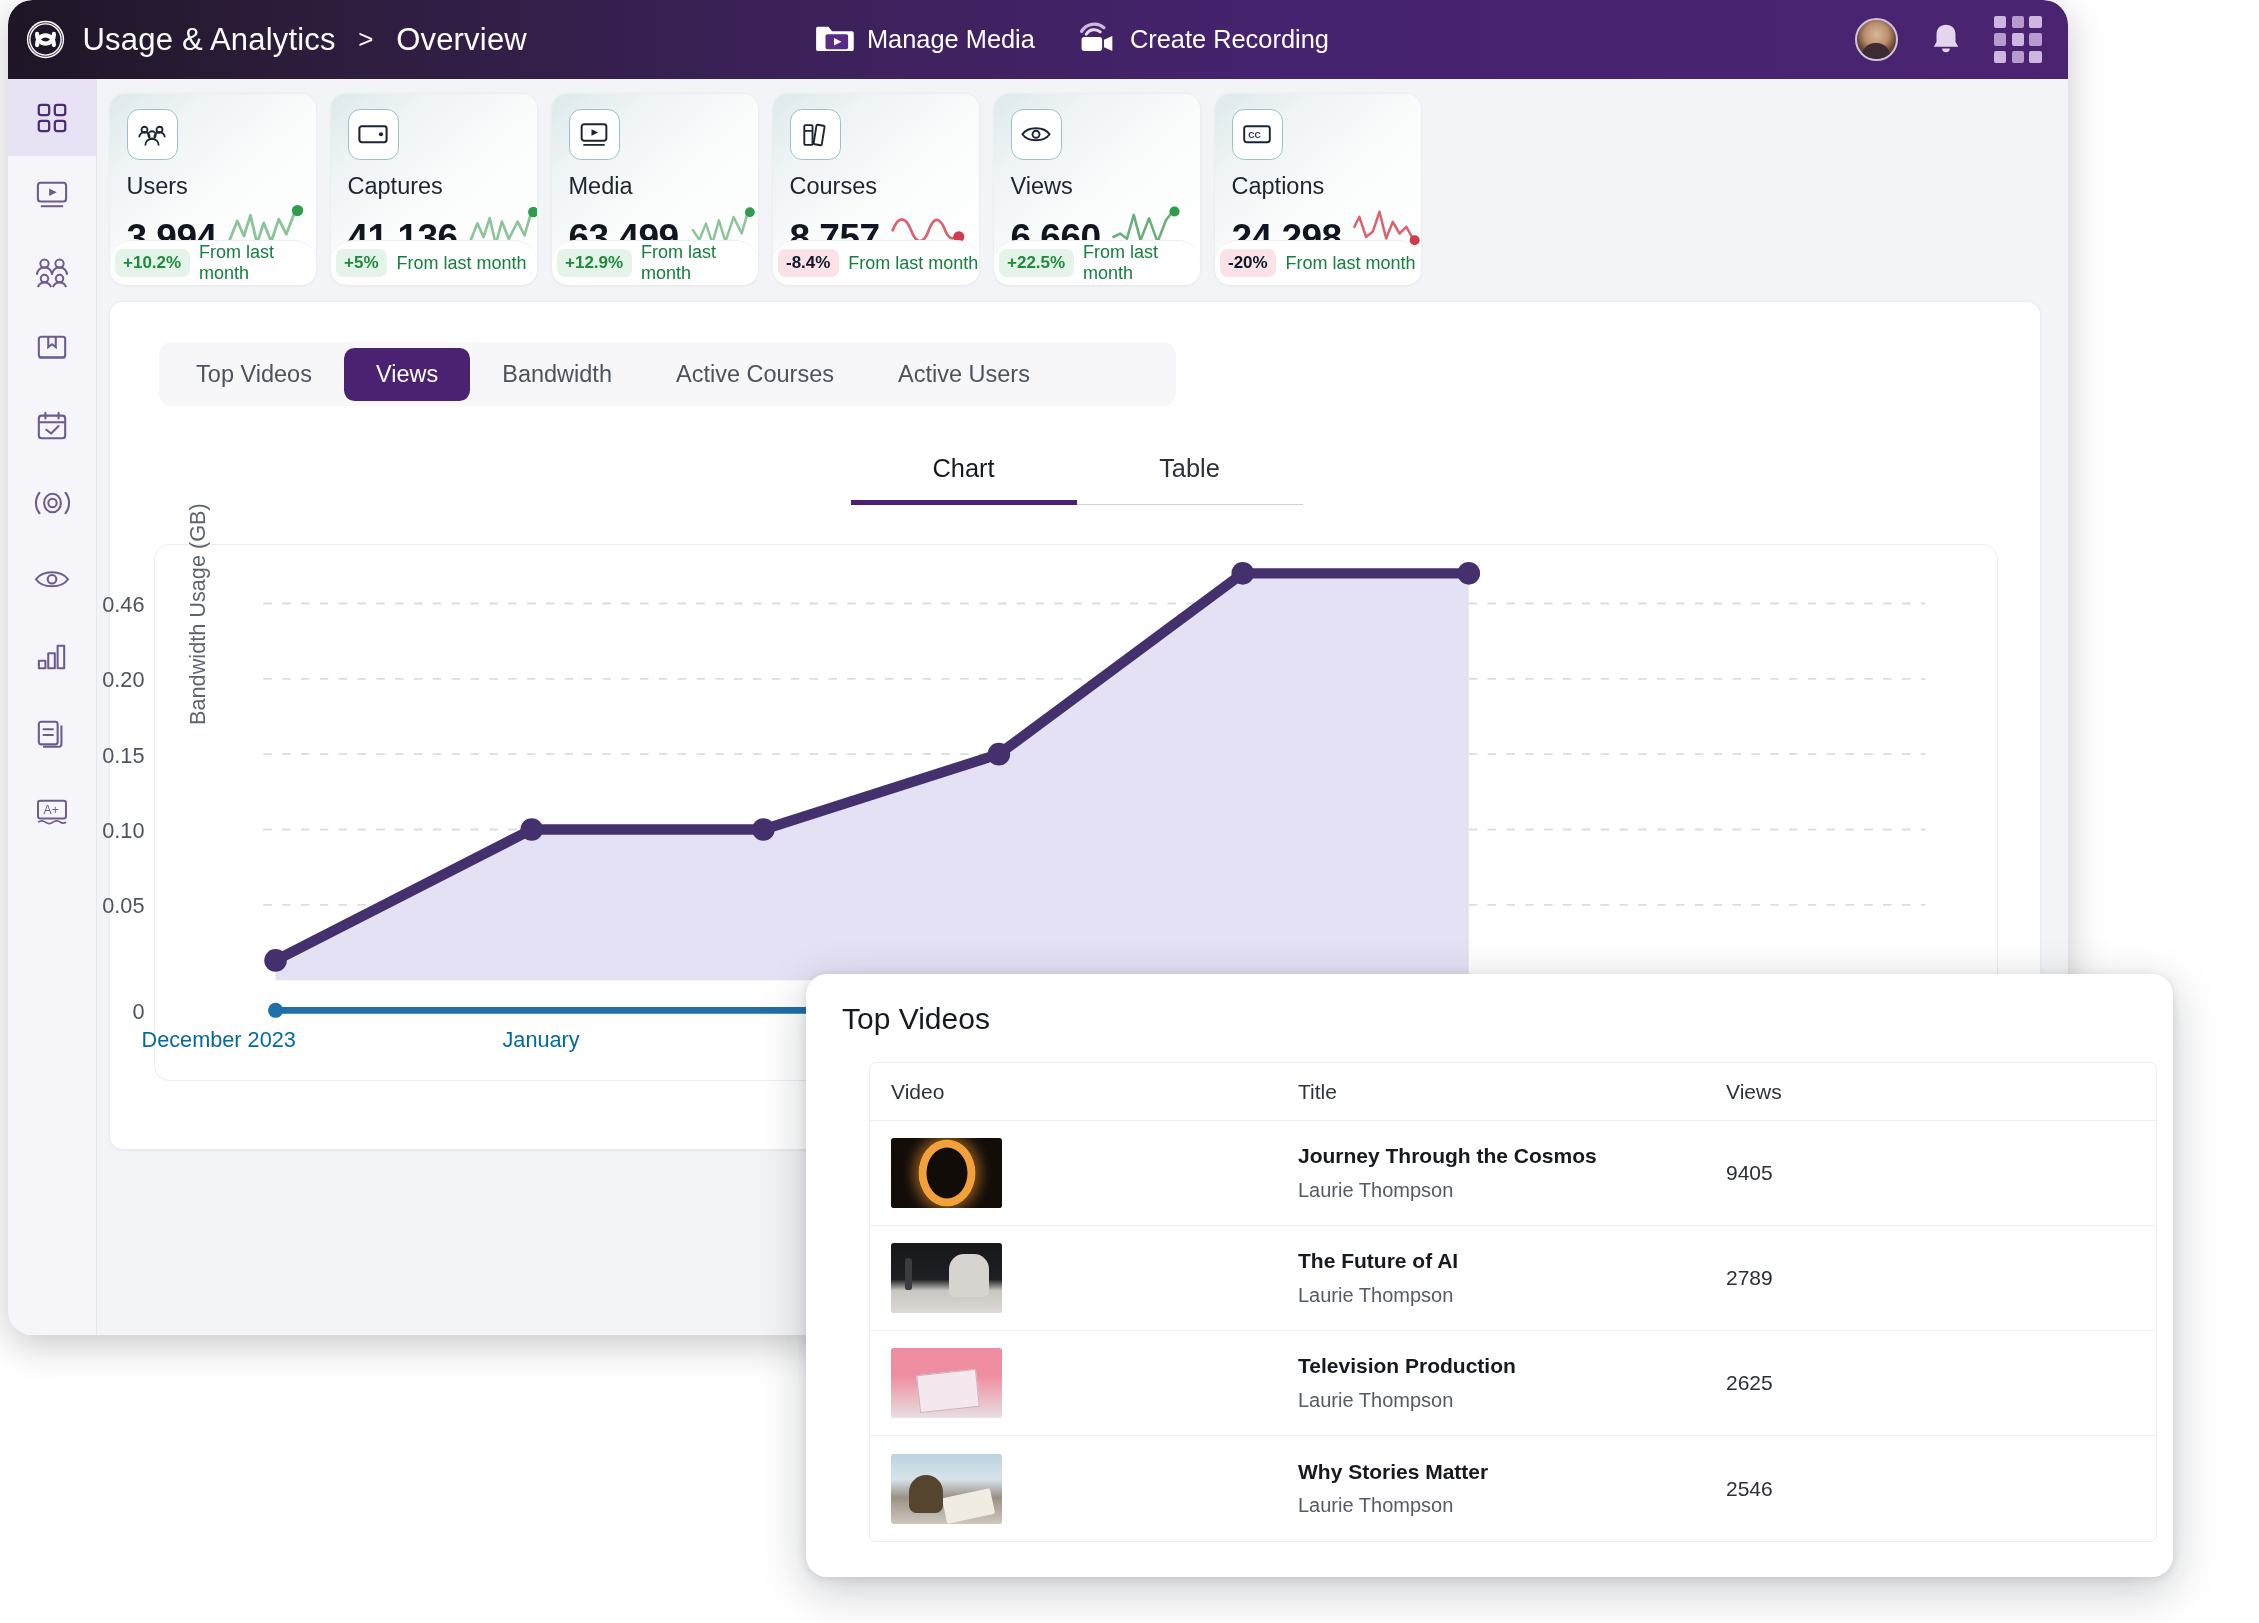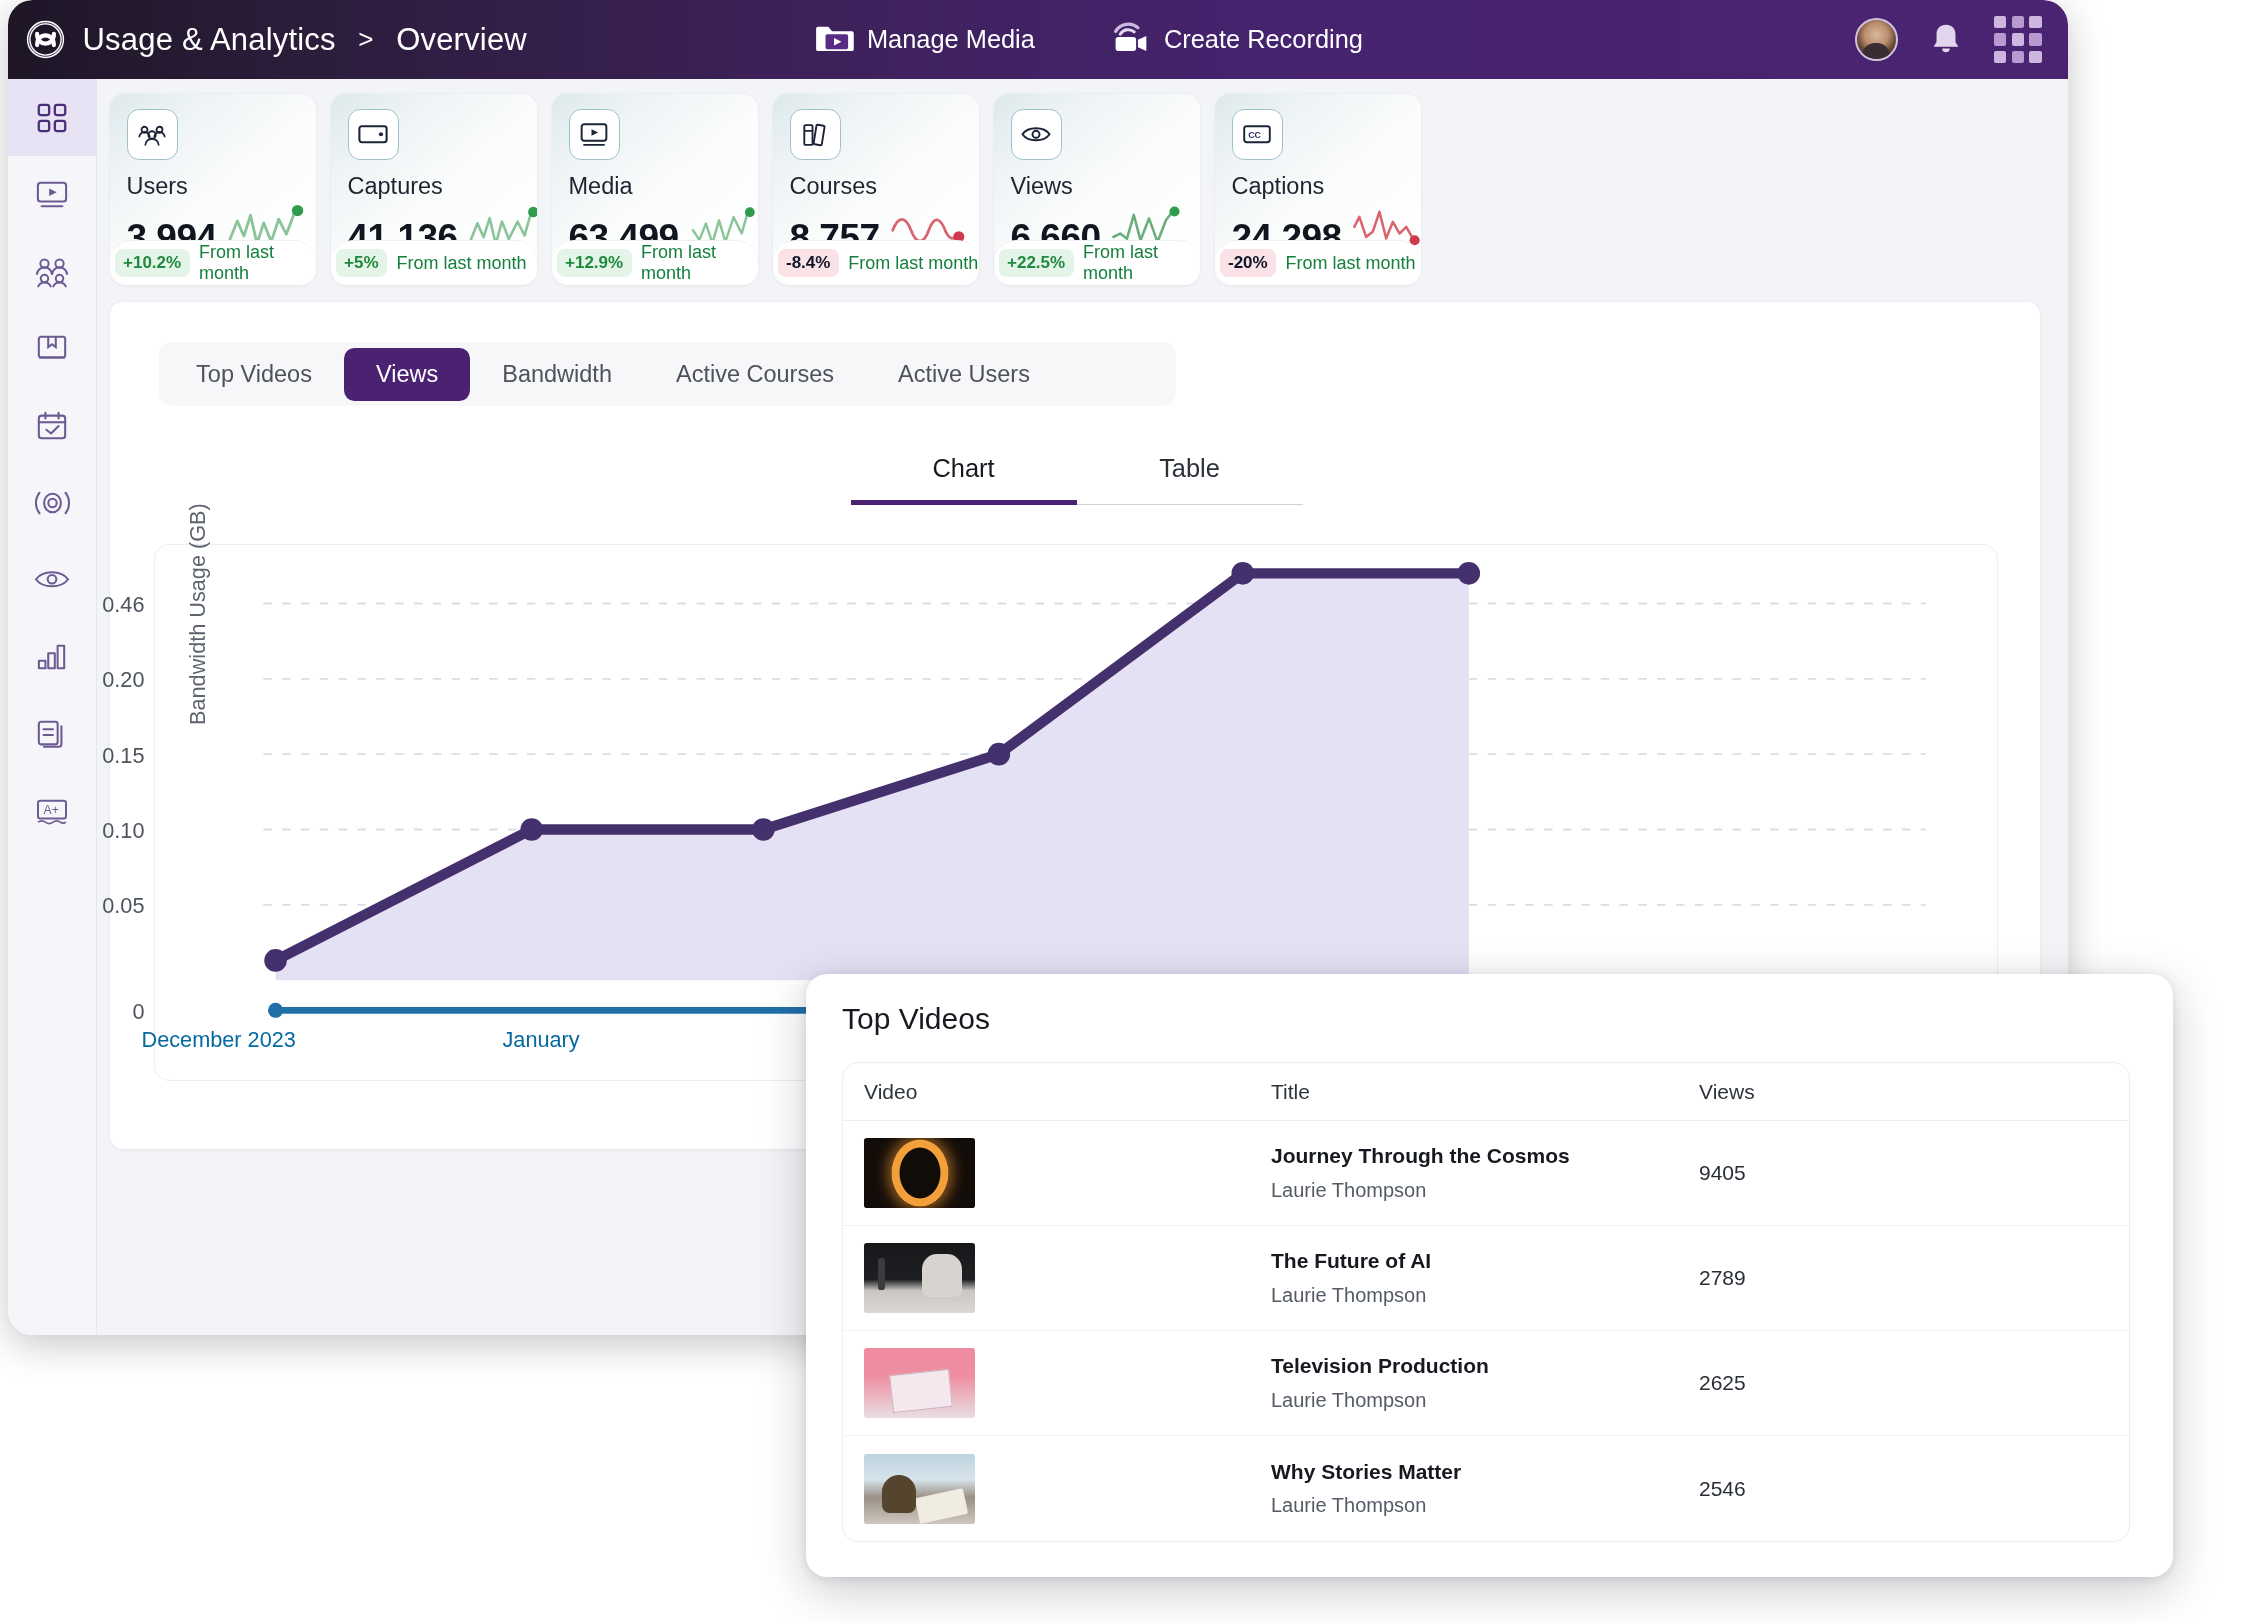--- a/index.html
+++ b/index.html
@@ -32,21 +32,21 @@
     border-top-left-radius: 24.5px; border-top-right-radius: 24.5px;
   }
   .brand { display:flex; align-items:center; gap:17px; padding-left:17px; }
   .brand-logo { width: 41px; height: 41px; flex: 0 0 41px; }
   .brand-title {
     color:#fff; font-size: 31px; font-weight: 400; letter-spacing:0.2px;
     white-space: nowrap;
   }
   .brand-sep { color:#fff; font-size: 26px; padding: 0 5.6px; }
 
-  .topnav { display:flex; align-items:center; gap:75px; margin-left: 287px; }
+  .topnav { display:flex; align-items:center; gap:41px; margin-left: 287px; }
   .topnav-item { display:flex; align-items:center; gap:13px; cursor:pointer; }
   .topnav-item span { color:#fff; font-size:25.4px; white-space:nowrap; }
 
   .topright { position:absolute; right: 26px; top:0; height:79px; display:flex; align-items:center; gap:30px; }
   .avatar {
     width: 43px; height: 43px; border-radius:50%;
     background: radial-gradient(circle at 50% 38%, #d8b79a 0%, #bb8f6e 38%, #6b4a38 62%, #2f2026 100%);
     border: 2.8px solid #cfc2dd; overflow:hidden; position:relative;
   }
   .avatar::after{
@@ -143,22 +143,23 @@
   
   .overlay {
     position:absolute; left: 806px; top: 974px;
     width: 1367px; height: 603px;
     background:#fff; border-radius:21px;
     box-shadow: 0 13px 47px rgba(10,16,30,.22), 0 1.9px 9.4px rgba(10,16,30,.10);
     padding: 28px 36px;
   }
   .overlay-title { font-size:30px; color:#16191f; font-weight:400; }
   .tv-table {
-    margin-top:26px; width:1288px; border:0.9px solid #eceef1; border-radius:16px;
+    margin-top:26px; width:1288px; border:0.9px solid #eceef1; border-radius:7px;
     overflow:hidden;
+    margin-left:27px;
   }
   .tv-head {
     display:flex; height:58px; align-items:center;
     border-bottom:0.9px solid #eceef1; font-size:21px; color:#2e343d;
   }
   .tv-row {
     display:flex; height:105px; align-items:center;
     border-bottom:0.9px solid #f0f1f4;
   }
   .tv-row:last-child { border-bottom:none; }

